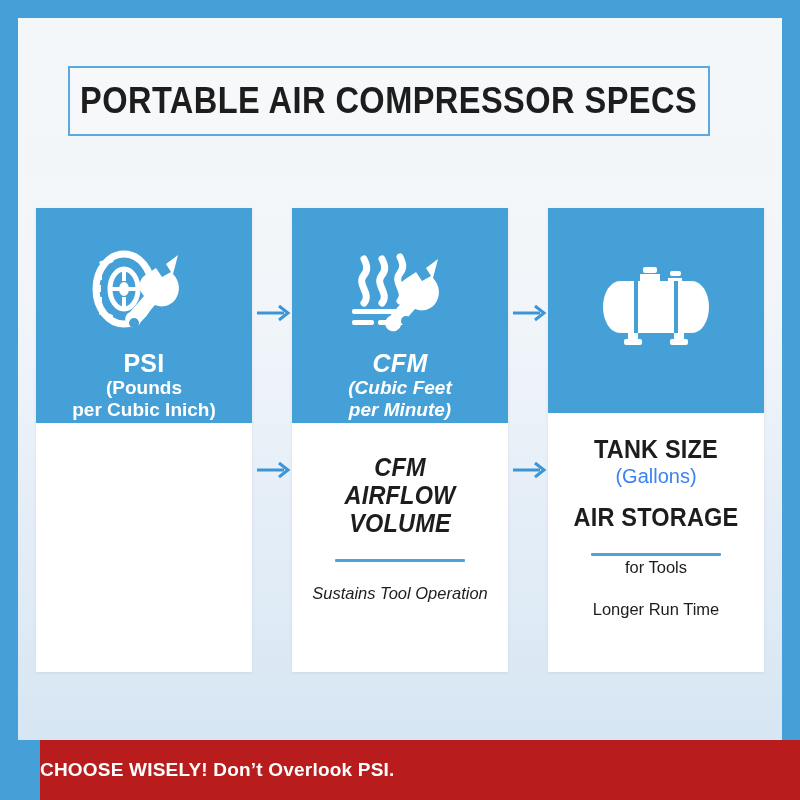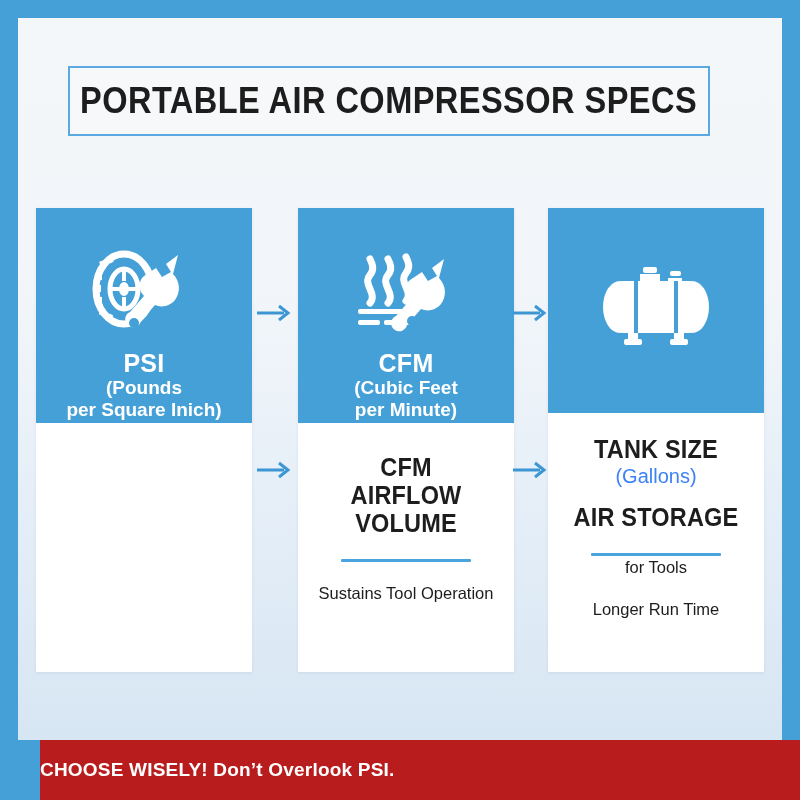--- a/index.html
+++ b/index.html
@@ -61,21 +61,21 @@
     position: absolute;
     top: 208px;
     width: 216px;
     height: 464px;
     border-radius: 0;
     overflow: hidden;
     background: #ffffff;
     box-shadow: 0 1px 3px rgba(60,90,120,0.10);
   }
   #card-1 { left: 36px; }
-  #card-2 { left: 298px; }
+  #card-2 { left: 292px; font-style: italic; }
   #card-3 { left: 548px; }
 
   .card-head {
     position: relative;
     background: #45a0d8;
     width: 100%;
     box-sizing: border-box;
     display: flex;
     flex-direction: column;
     align-items: center;
@@ -218,21 +218,21 @@
             <rect x="22" y="44" width="10" height="4"></rect>
             <rect x="40" y="44" width="10" height="4"></rect>
 
             <path d="M96 10 l-12 9 5 8 -9 5 -6 -9 -12 8 c-6 5 -6 14 0 20 l-14 16 a8 8 0 1 0 11 9 l14 -16 c7 3 15 1 20 -5 6 -8 5 -19 -2 -26 z" transform="translate(-6,2)"></path>
             <circle cx="46" cy="80" r="5" fill="#45a0d8"></circle>
           </g>
         </svg>
       </div>
       <div class="head-abbr">PSI</div>
       <div class="head-sub">(Pounds</div>
-      <div class="head-sub">per Square Inich)</div>
+      <div class="head-sub">per Cubic Inich)</div>
     </div>
   </div>
 
   <div class="card" id="card-2">
     <div class="card-head">
       <div class="icon-wrap">
         <svg width="112" height="92" viewBox="0 0 112 92" aria-hidden="true">
           <g fill="none" stroke="#ffffff" stroke-width="7" stroke-linecap="round">
             <path d="M20 60 C 28 50, 12 42, 20 32 C 25 26, 22 20, 20 16"></path>
             <path d="M38 60 C 46 50, 30 42, 38 32 C 43 26, 40 20, 38 16"></path>

